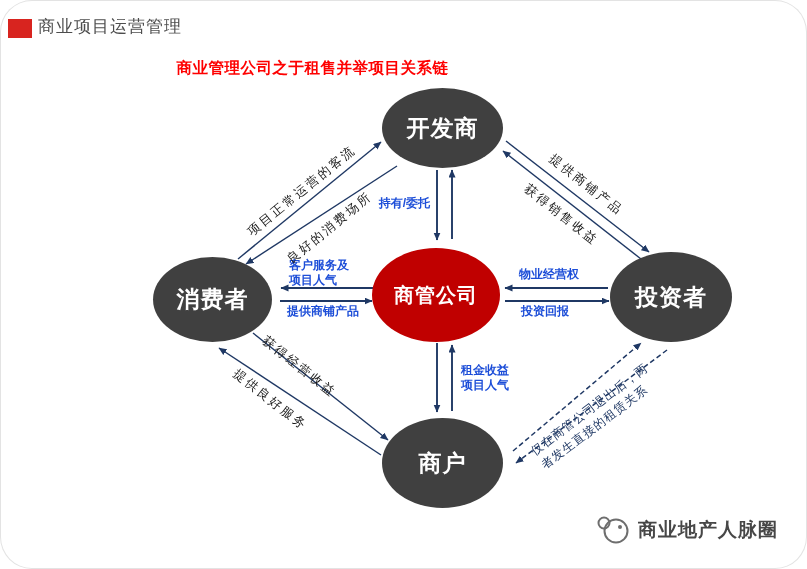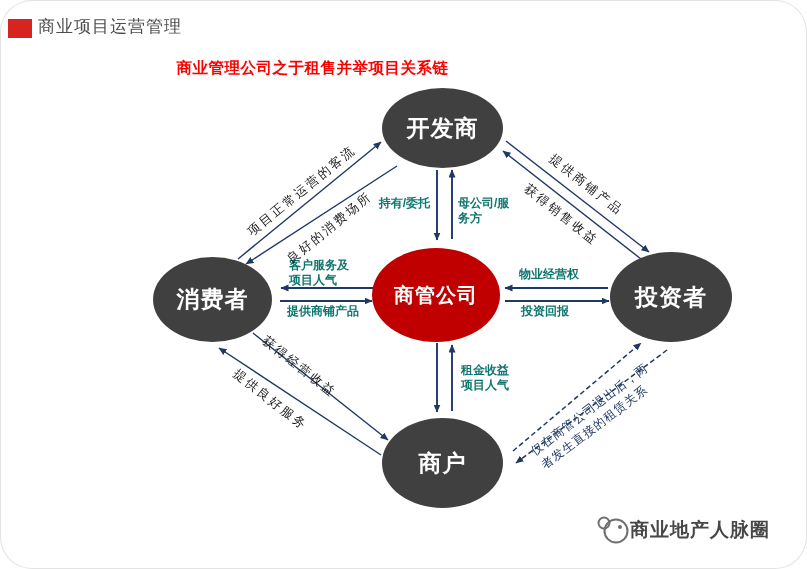--- a/index.html
+++ b/index.html
@@ -16,26 +16,26 @@
   .node.dark{background:#404040;}
   .node.red{background:#c00000;font-size:20px;}
   
   .edges{position:absolute;left:0;top:0;width:807px;height:569px;}
   .edge{stroke:#1f3864;fill:none;}
   .edge.thick{stroke-width:1.9;}
   .edge.thin{stroke-width:1.4;}
   .edge.dashed{stroke-width:1.5;stroke-dasharray:5 3;}
   
   .elabel{position:absolute;font-size:12px;line-height:1.25;white-space:pre-line;}
-  .elabel.red{color:#0f766e;font-weight:bold;}
+  .elabel.red{color:#1d4ed8;font-weight:bold;}
   .rot{position:absolute;font-size:12.5px;color:#1a1a1a;white-space:nowrap;letter-spacing:2.5px;
        transform:translate(-50%,-50%) rotate(0deg);transform-origin:center center;}
   .rot.navy{color:#1f3864;white-space:pre;letter-spacing:1px;line-height:1.45;font-size:12px;}
   
-  .wm{position:absolute;left:596px;top:515px;display:flex;align-items:center;}
+  .wm{position:absolute;left:596px;top:515px;display:flex;align-items:center;gap:8px;}
   .wm-text{font-size:19px;font-weight:bold;color:#474747;letter-spacing:1px;
            text-shadow:1px 1px 1px rgba(255,255,255,0.9);}
 </style>
 </head>
 <body>
 
 <div class="canvas">
 
   <div class="hdr-block"></div>
   <div class="hdr-title">商业项目运营管理</div>
@@ -83,22 +83,20 @@
       <span>商管公司</span>
     </div>
   <div class="node dark" style="left:610px;top:252px;width:122px;height:90px">
       <span>投资者</span>
     </div>
   <div class="node dark" style="left:382px;top:418px;width:121px;height:90px">
       <span>商户</span>
     </div>
 
   <div class="elabel red" style="left:352px;top:196px;width:78px;text-align:right">持有/委托</div>
-  <div class="elabel red" style="left:458px;top:196px;width:72px">母公司/服
-务方</div>
   <div class="elabel red" style="left:289px;top:258px;width:80px">客户服务及
 项目人气</div>
   <div class="elabel red" style="left:287px;top:304px">提供商铺产品</div>
   <div class="elabel red" style="left:519px;top:267px">物业经营权</div>
   <div class="elabel red" style="left:521px;top:304px">投资回报</div>
   <div class="elabel red" style="left:461px;top:363px">租金收益
 项目人气</div>
 
   <div class="rot" style="left:302px;top:191px;transform:translate(-50%,-50%) rotate(-39deg)">项目正常运营的客流</div>
   <div class="rot" style="left:330px;top:228px;transform:translate(-50%,-50%) rotate(-39deg)">良好的消费场所</div>

